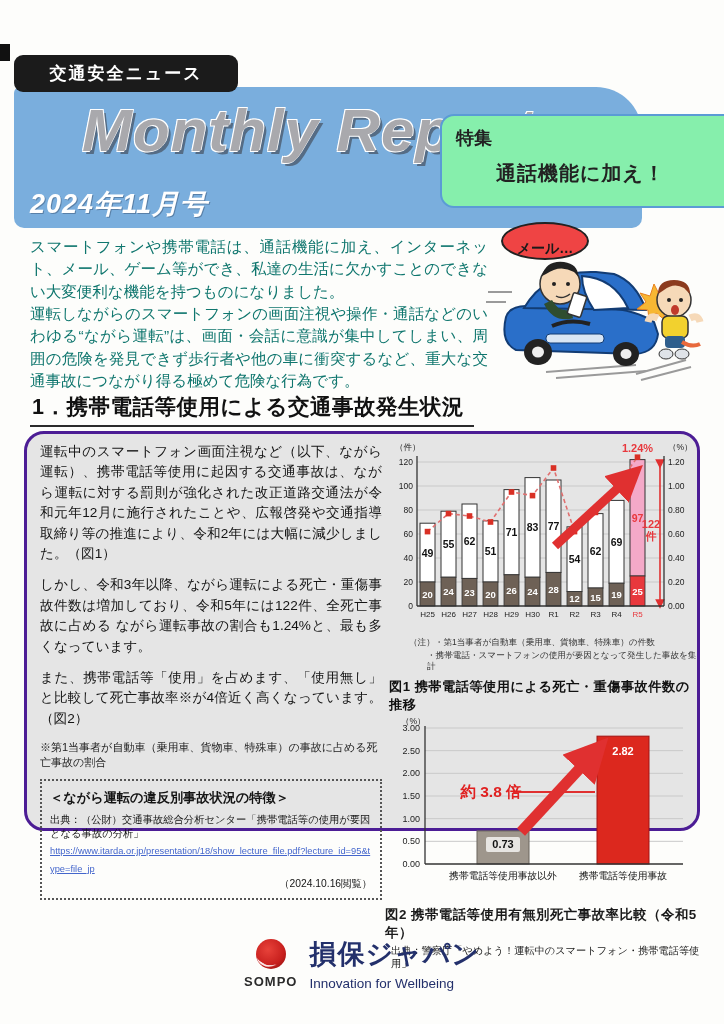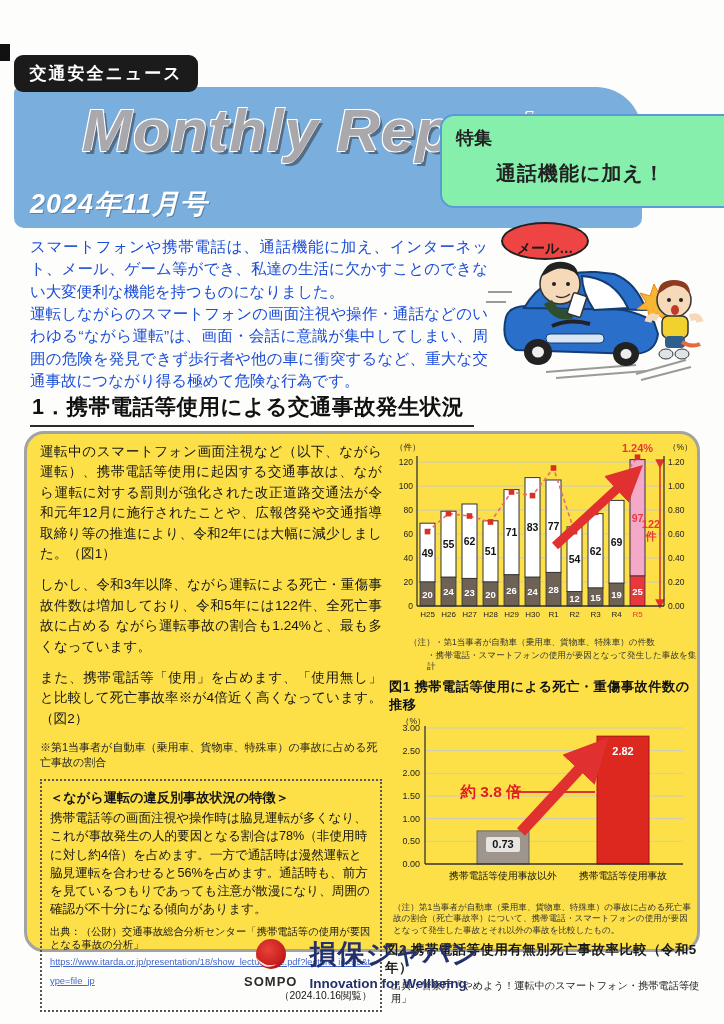--- a/index.html
+++ b/index.html
@@ -1,50 +1,50 @@
 <!DOCTYPE html>
 <html><head>
 <meta charset="utf-8">
 <style>
   html,body{margin:0;padding:0;background:#e8e8e8;}
   .page{position:relative;width:724px;height:1024px;background:#fdfdfb;overflow:hidden;
         font-family:"Liberation Sans",sans-serif;color:#1a1a1a;}
   .scan-mark{position:absolute;left:0;top:44px;width:10px;height:17px;background:#111;}
 
   
-  .ribbon{position:absolute;left:14px;top:55px;width:184px;height:37px;background:#1b1b1b;
+  .ribbon{position:absolute;left:14px;top:55px;width:224px;height:37px;background:#1b1b1b;
           border-radius:9px;display:flex;align-items:center;justify-content:center;z-index:3;}
   .ribbon span{color:#fff;font-size:17px;font-weight:bold;letter-spacing:2px;}
   .bluebox{position:absolute;left:14px;top:87px;width:628px;height:141px;background:#7aaedd;
            border-radius:6px 46px 10px 10px;z-index:1;}
   .mr-title{position:absolute;left:82px;top:96px;z-index:2;font-size:60px;font-weight:bold;
             font-style:italic;color:#a9a9ad;letter-spacing:1px;
             text-shadow:-1px -1px 0 #fff,1px -1px 0 #fff,-1px 1px 0 #fff,3px 3px 0 rgba(55,55,60,.55);}
   .issue{position:absolute;left:30px;top:186px;z-index:2;font-size:27px;font-weight:bold;
          font-style:italic;color:#fff;letter-spacing:1px;text-shadow:1px 1px 0 rgba(40,60,90,.4);}
   .feature{position:absolute;left:440px;top:114px;width:308px;height:94px;background:#86efac;
            border:2px solid #5b9bd5;border-radius:14px;z-index:4;padding:10px 14px;box-sizing:border-box;}
   .feature .f1{font-size:18px;font-weight:bold;color:#222;}
   .feature .f2{font-size:20px;font-weight:bold;color:#222;margin:10px 0 0 40px;letter-spacing:1px;}
 
   
   .intro{position:absolute;left:30px;top:236px;width:458px;font-size:15.5px;line-height:1.44;
-         color:#1d4ed8;text-align:justify;}
+         color:#0f766e;text-align:justify;}
   .illus{position:absolute;left:486px;top:222px;width:222px;height:162px;}
   .bubble{position:absolute;left:501px;top:222px;width:84px;height:34px;background:#ef4444;
           border:2px solid #222;border-radius:50%;display:flex;align-items:flex-end;justify-content:center;
           font-size:14px;font-weight:bold;z-index:2;}
 
   
   .sec-head{position:absolute;left:30px;top:392px;font-size:21.5px;font-weight:bold;color:#111;
             border-bottom:2.5px solid #2b2b2b;padding:0 10px 4px 2px;letter-spacing:0.5px;}
 
   
-  .mainbox{position:absolute;left:24px;top:431px;width:676px;height:521px;border:3px solid #a3a3a3;
-           border-radius:20px;box-sizing:border-box;background:#fde047;}
+  .mainbox{position:absolute;left:24px;top:431px;width:676px;height:400px;border:3px solid #4c1d95;
+           border-radius:20px;box-sizing:border-box;background:#e5e5e5;}
   .leftcol{position:absolute;left:13px;top:8px;width:342px;}
   .leftcol p{margin:0 0 11px 0;font-size:13.6px;line-height:1.5;text-align:justify;color:#141414;}
   .note-small{font-size:11px;line-height:1.4;color:#222;margin-bottom:8px;}
   .dotbox{border:2px dotted #555;padding:7px 8px 6px 8px;font-size:12.6px;line-height:1.45;color:#141414;}
   .dotbox .db-title{font-weight:bold;font-size:13.2px;margin-bottom:2px;}
   .db-src{font-size:10.3px;margin-top:6px;line-height:1.35;}
   .db-url{font-size:9.3px;color:#4466cc;text-decoration:underline;word-break:break-all;}
   .db-acc{font-size:10.3px;text-align:right;}
 
   .rightcol{position:absolute;left:356px;top:6px;width:318px;}
@@ -62,21 +62,21 @@
   .fig2-cap{font-size:13.4px;font-weight:bold;margin:4px 0 2px 2px;letter-spacing:0.5px;}
   .fig2-src{font-size:10.2px;margin-left:8px;line-height:1.3;}
 
   
   .footer{position:absolute;left:0;top:936px;width:724px;display:flex;justify-content:center;
           align-items:flex-start;gap:12px;}
   .logo-col{display:flex;flex-direction:column;align-items:center;}
   .sompo-word{font-size:13px;font-weight:bold;color:#2b2b2b;letter-spacing:1px;margin-top:-2px;}
   .brand-col{display:flex;flex-direction:column;}
   .brand-jp{font-size:27px;font-weight:bold;color:#23306b;letter-spacing:1px;}
-  .brand-en{font-size:13.5px;font-weight:bold;color:#23306b;margin-top:4px;}
+  .brand-en{font-size:13.5px;font-weight:normal;color:#23306b;margin-top:4px;}
 </style>
 </head>
 <body>
 
 <div class="page">
   <div class="scan-mark"></div>
 
   <div class="bluebox"></div>
   <div class="ribbon">
     <span>交通安全ニュース</span>
@@ -145,21 +145,20 @@
   <div class="sec-head">1．携帯電話等使用による交通事故発生状況</div>
 
   <div class="mainbox">
     <div class="leftcol">
       <p>運転中のスマートフォン画面注視など（以下、ながら運転）、携帯電話等使用に起因する交通事故は、ながら運転に対する罰則が強化された改正道路交通法が令和元年12月に施行されたことや、広報啓発や交通指導取締り等の推進により、令和2年には大幅に減少しました。（図1）</p>
       <p>しかし、令和3年以降、ながら運転による死亡・重傷事故件数は増加しており、令和5年には122件、全死亡事故に占める ながら運転事故の割合も1.24%と、最も多くなっています。</p>
       <p>また、携帯電話等「使用」を占めます、「使用無し」と比較して死亡事故率※が4倍近く高くなっています。（図2）</p>
       <div class="note-small">※第1当事者が自動車（乗用車、貨物車、特殊車）の事故に占める死亡事故の割合</div>
       <div class="dotbox">
         <div class="db-title">＜ながら運転の違反別事故状況の特徴＞</div>
-        <div>携帯電話等の画面注視や操作時は脇見運転が多くなり、これが事故発生の人的要因となる割合は78%（非使用時に対し約4倍）を占めます。一方で通話時は漫然運転と脇見運転を合わせると56%を占めます。通話時も、前方を見ているつもりであっても注意が散漫になり、周囲の確認が不十分になる傾向があります。</div>
         <div class="db-src">出典：（公財）交通事故総合分析センター「携帯電話等の使用が要因となる事故の分析」</div>
         <a class="db-url" href="#">https://www.itarda.or.jp/presentation/18/show_lecture_file.pdf?lecture_id=95&amp;type=file_jp</a>
         <div class="db-acc">（2024.10.16閲覧）</div>
       </div>
     </div>
 
     <div class="rightcol">
 
       <div id="fig1"><svg width="318" height="192" font-family="Liberation Sans,sans-serif">
             <defs>
@@ -298,21 +297,20 @@
             <line x1="42" y1="150" x2="300" y2="150" stroke="#333" stroke-width="1.3"></line>
             <text x="37" y="153" font-size="9" text-anchor="end" fill="#222">0.00</text>
             <text x="37" y="130.33333333333331" font-size="9" text-anchor="end" fill="#222">0.50</text>
             <text x="37" y="107.66666666666666" font-size="9" text-anchor="end" fill="#222">1.00</text>
             <text x="37" y="85" font-size="9" text-anchor="end" fill="#222">1.50</text>
             <text x="37" y="62.33333333333333" font-size="9" text-anchor="end" fill="#222">2.00</text>
             <text x="37" y="39.66666666666667" font-size="9" text-anchor="end" fill="#222">2.50</text>
             <text x="37" y="17" font-size="9" text-anchor="end" fill="#222">3.00</text>
             <text x="18" y="10" font-size="8.5" fill="#222">（%）</text>
           </svg></div>
-      <div class="fig2-note">（注）第1当事者が自動車（乗用車、貨物車、特殊車）の事故に占める死亡事故の割合（死亡事故率）について、携帯電話・スマートフォンの使用が要因となって発生した事故とそれ以外の事故を比較したもの。</div>
       <div class="fig2-cap">図2 携帯電話等使用有無別死亡事故率比較（令和5年）</div>
       <div class="fig2-src">出典：警察庁「やめよう！運転中のスマートフォン・携帯電話等使用」</div>
 
     </div>
   </div>
 
   <div class="footer">
     <div class="logo-col">
       <svg width="40" height="40" viewBox="0 0 40 40">
         <defs>

